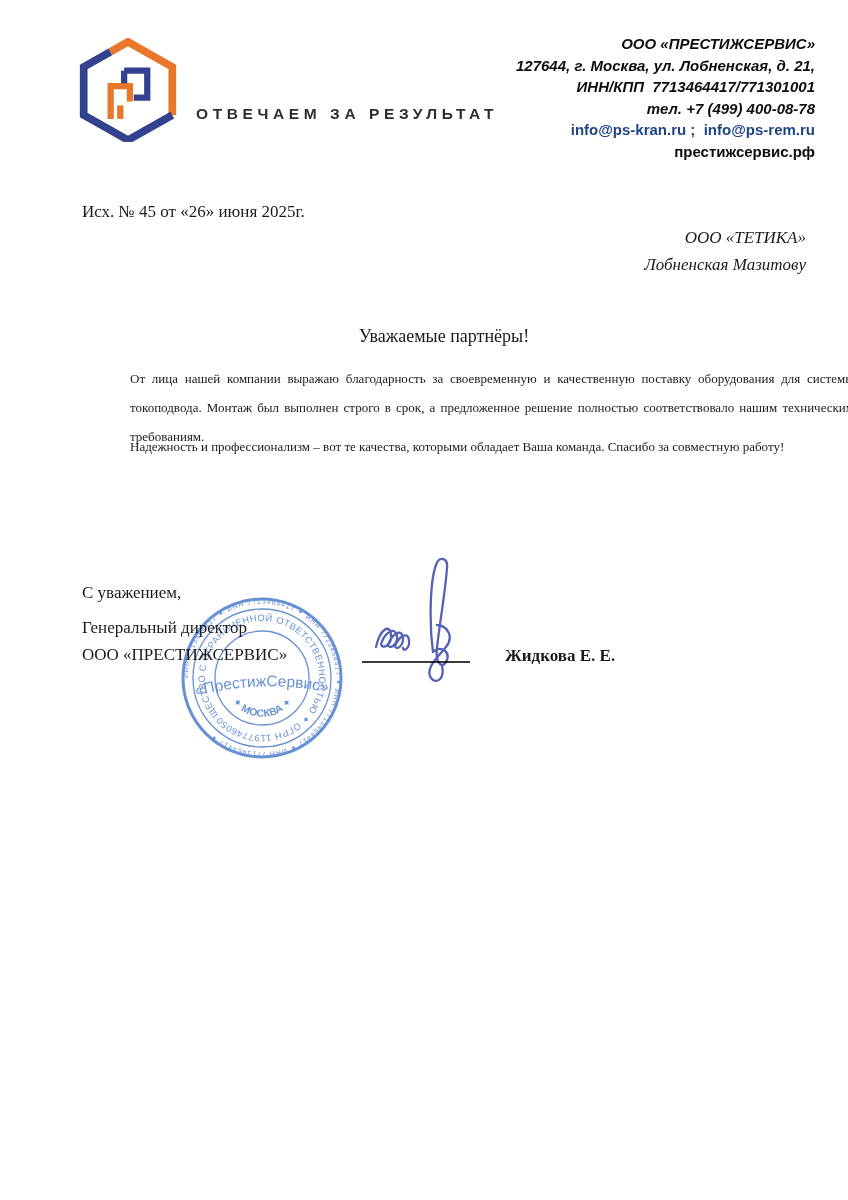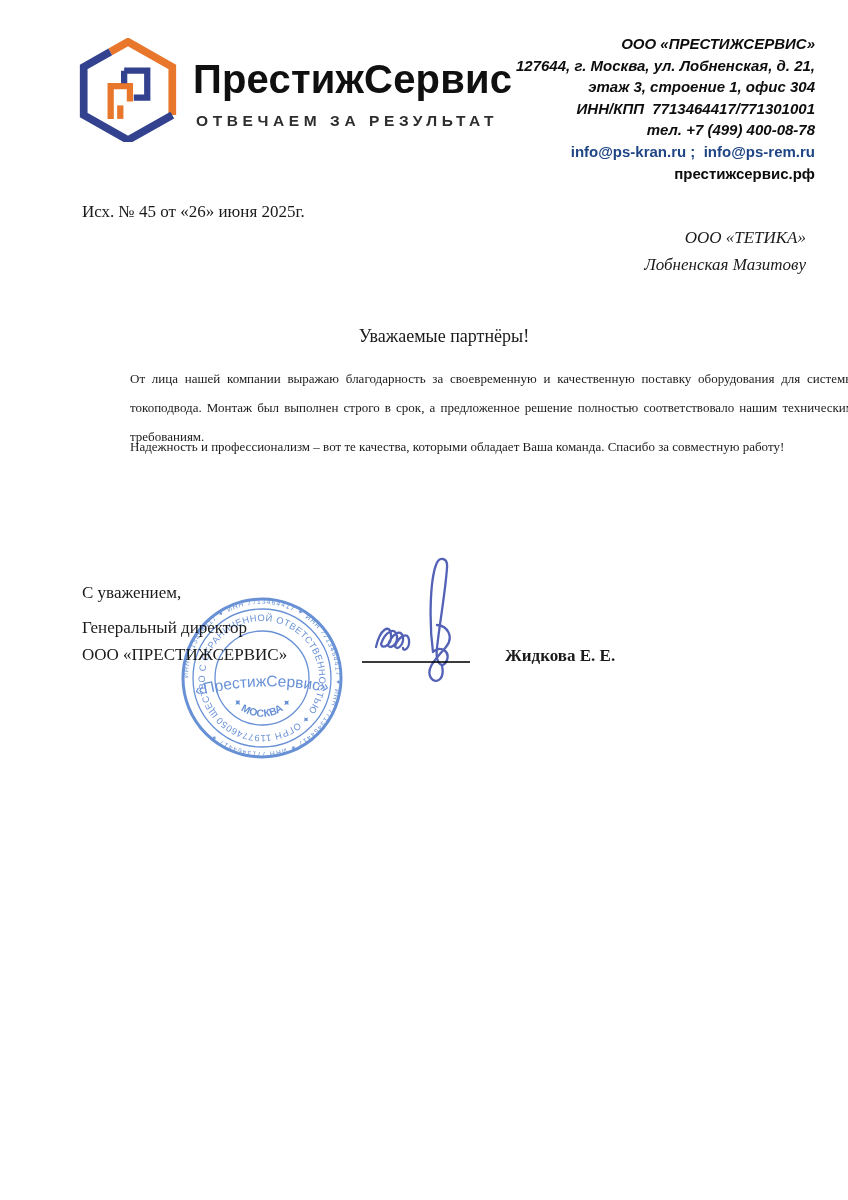--- a/index.html
+++ b/index.html
@@ -12,21 +12,21 @@
 
   
   .logo-hex { left:77px; top:38px; width:102px; height:104px; }
   .brand-name {
     left:193px; top:57px; width:330px;
     font-family:"Liberation Sans","DejaVu Sans",sans-serif;
     font-weight:800; font-size:40px; letter-spacing:0.2px; color:#101010;
     white-space:nowrap;
   }
   .brand-tagline {
-    left:196px; top:112px; width:320px;
+    left:196px; top:105px; width:320px;
     font-family:"Liberation Sans","DejaVu Sans",sans-serif;
     font-weight:600; font-size:15.5px; letter-spacing:4.6px; color:#2e2e2e;
     white-space:nowrap;
   }
 
   .company-info {
     top:33px; right:33px; text-align:right;
     font-family:"Liberation Sans","DejaVu Sans",sans-serif;
     font-weight:bold; font-style:italic;
     font-size:15px; line-height:21.6px; color:#0d0d0d;
@@ -83,27 +83,25 @@
 <div class="page">
 
   <svg class="abs logo-hex" viewBox="0 0 104 108">
     <path d="M33.6,14.4 L52,4 L98,30 L98,80" fill="none" stroke="#E8762B" stroke-width="8" stroke-linejoin="miter"></path>
     <path d="M98,80 L52,106 L6,80 L6,30 L33.6,14.4" fill="none" stroke="#33428E" stroke-width="8" stroke-linejoin="miter"></path>
     <path d="M34,84 L34,50 L54,50 L54,66" fill="none" stroke="#E8762B" stroke-width="6.5"></path>
     <path d="M44,84 L44,70" fill="none" stroke="#E8762B" stroke-width="6.5"></path>
     <path d="M48,34 L72,34 L72,62 L58,62" fill="none" stroke="#33428E" stroke-width="6.5"></path>
     <path d="M48,34 L48,47" fill="none" stroke="#33428E" stroke-width="6.5"></path>
   </svg>
-  <div class="abs brand-name">ПрестижСервис</div>
   <div class="abs brand-tagline">ОТВЕЧАЕМ ЗА РЕЗУЛЬТАТ</div>
 
   <div class="abs company-info">
     <div>ООО «ПРЕСТИЖСЕРВИС»</div>
     <div>127644, г. Москва, ул. Лобненская, д. 21,</div>
-    <div>этаж 3, строение 1, офис 304</div>
     <div>ИНН/КПП  7713464417/771301001</div>
     <div>тел. +7 (499) 400-08-78</div>
     <div class="upright"><span class="email-link">info@ps-kran.ru ;  info@ps-rem.ru</span></div>
     <div class="upright">престижсервис.рф</div>
   </div>
 
   <div class="abs ref-line">Исх. № 45 от «26» июня 2025г.</div>
 
   <div class="abs recipient">
     <div>ООО «ТЕТИКА»</div>

